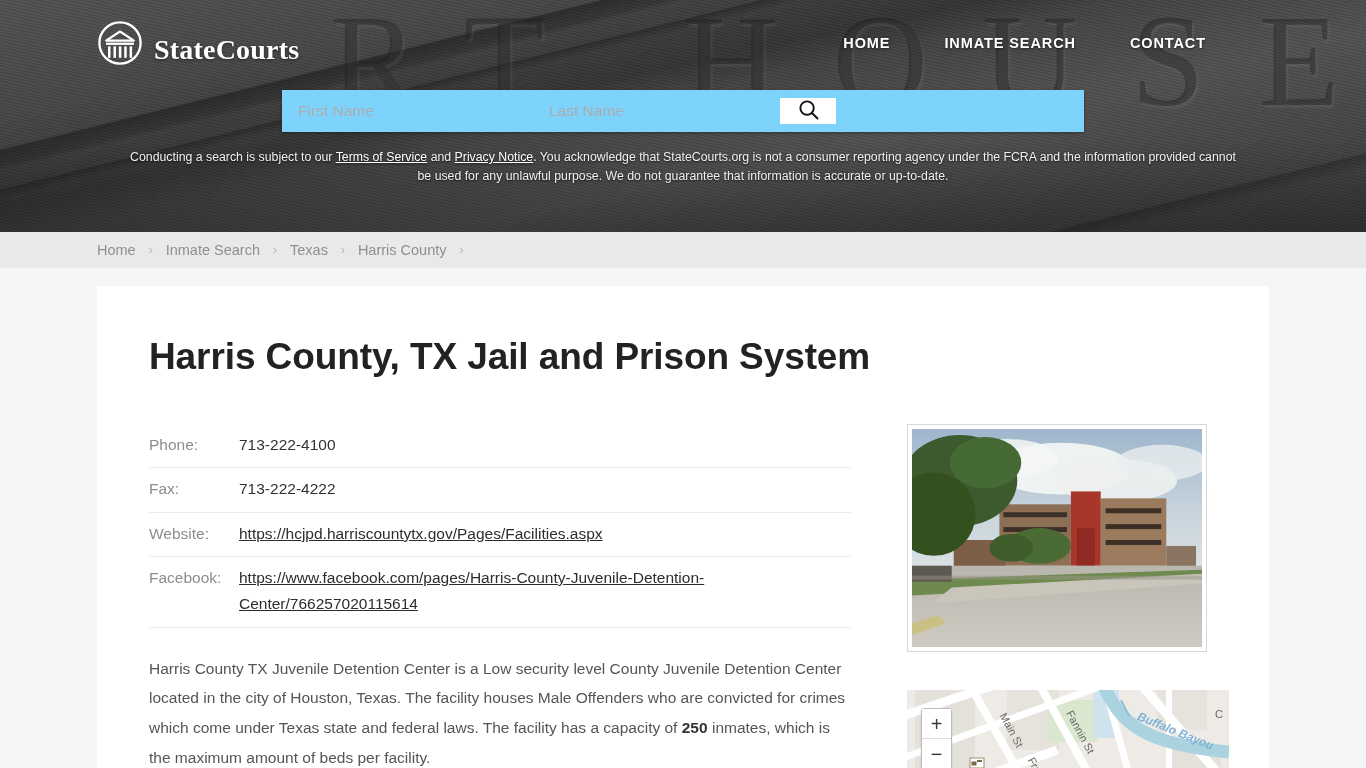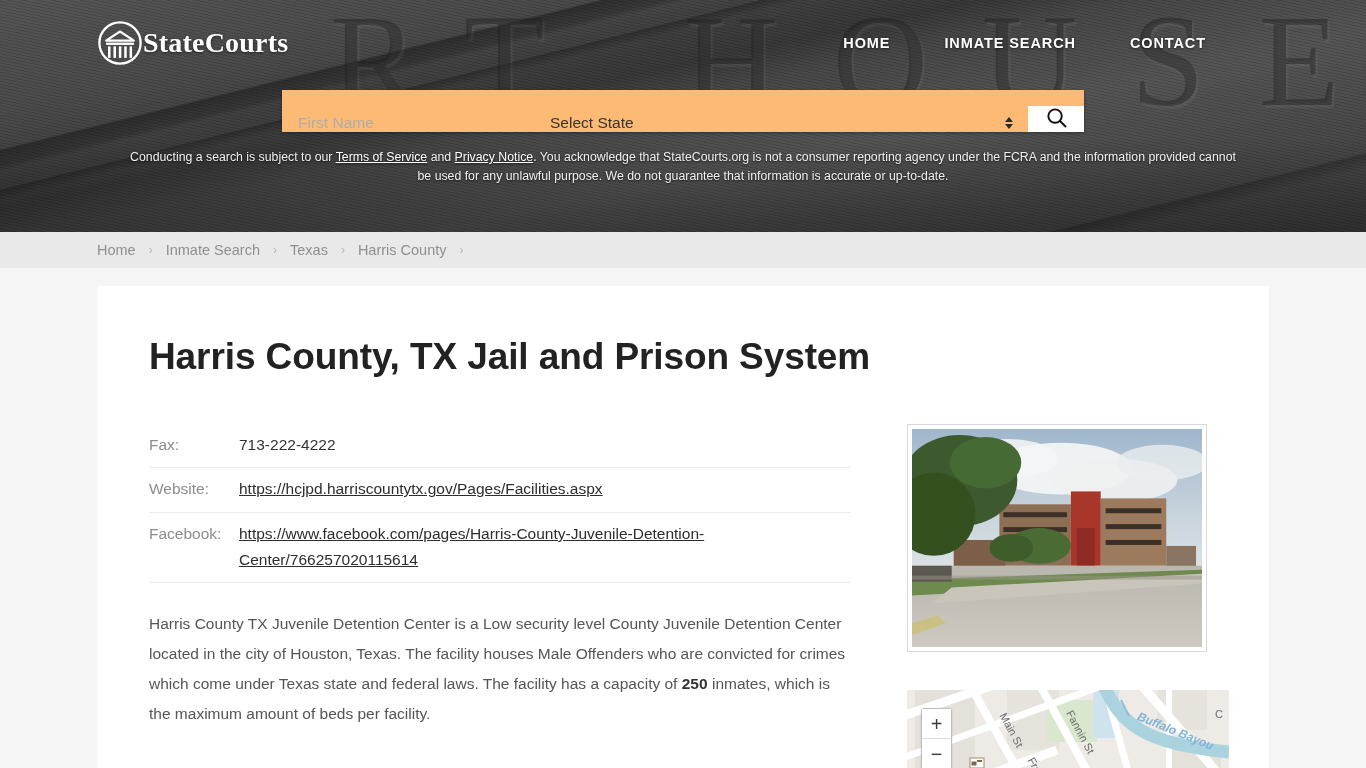--- a/index.html
+++ b/index.html
@@ -49,21 +49,21 @@
     background: linear-gradient(180deg, rgba(25,25,25,.30) 0%, rgba(30,30,30,.34) 60%, rgba(20,20,20,.55) 100%);
   }
   .hero-inner { position: relative; z-index: 3; }
 
   
   .topbar {
     display: flex; align-items: center; justify-content: space-between;
     padding: 14px 160px 0 97px;
     height: 72px;
   }
-  .brand { display: flex; align-items: center; text-decoration: none; }
+  .brand { display: flex; align-items: flex-end; gap: 11px; text-decoration: none; }
   .brand-mark { width: 46px; height: 46px; flex: 0 0 46px; }
   .brand-name {
     font-family: "Liberation Serif", serif;
     font-size: 28px; font-weight: 700; color: #fff;
     letter-spacing: .2px;
     text-shadow: 0 1px 3px rgba(0,0,0,.55);
   }
   .mainnav { display: flex; align-items: center; gap: 54px; padding-right: 0; }
   .mainnav a {
     color: #fff; text-decoration: none;
@@ -79,22 +79,22 @@
     font-weight: 700;
     letter-spacing: .3px;
     margin-top: 6px;
     text-shadow: 0 2px 5px rgba(0,0,0,.6);
   }
 
   
   .searchbar {
     margin: 18px auto 0;
     width: 802px; height: 42px;
-    background: #fdba74;
-    display: flex; align-items: flex-end;
+    background: #7dd3fc;
+    display: flex; align-items: center;
     box-shadow: 0 1px 3px rgba(0,0,0,.35);
   }
   .searchbar input[type=text] {
     border: 0; outline: 0; background: transparent;
     font-family: "Liberation Sans", sans-serif;
     font-size: 15.5px; color: #333;
     padding: 0 16px;
   }
   .searchbar input::placeholder { color: #adadad; }
   .f-first { width: 250px; }
@@ -242,28 +242,22 @@
         <a href="#">HOME</a>
         <a href="#">INMATE SEARCH</a>
         <a href="#">CONTACT</a>
       </nav>
     </div>
 
 
     <form class="searchbar">
       <input class="f-first" type="text" placeholder="First Name" style="">
       <span class="divider"></span>
+      <input class="f-last" type="text" placeholder="Last Name" style="">
       <span class="divider"></span>
-      <div class="f-state">
-        <span>Select State</span>
-        <span class="spin">
-          <i class="up"></i>
-            <i class="dn"></i>
-        </span>
-      </div>
       <span class="divider"></span>
       <button class="searchbtn" type="submit">
         <span>
           <svg viewBox="0 0 24 24" width="23" height="23" aria-hidden="true">
             <circle cx="10.5" cy="10.5" r="7" fill="none" stroke="#111" stroke-width="2"></circle>
             <line x1="15.6" y1="15.6" x2="21.4" y2="21.4" stroke="#111" stroke-width="2" stroke-linecap="round"></line>
           </svg>
         </span>
       </button>
     </form>
@@ -287,20 +281,24 @@
   </nav>
 </div>
 
 <div class="card">
   <h2 class="page-title">Harris County, TX Jail and Prison System</h2>
 
   <div class="columns">
     <div class="col-left">
       <table class="info">
         <tbody>
+          <tr>
+            <td class="lbl">Phone:</td>
+            <td class="val">713-222-4100</td>
+          </tr>
           <tr>
             <td class="lbl">Fax:</td>
             <td class="val">713-222-4222</td>
           </tr>
           <tr>
             <td class="lbl">Website:</td>
             <td class="val">
               <a href="#">https://hcjpd.harriscountytx.gov/Pages/Facilities.aspx</a>
             </td>
           </tr>

